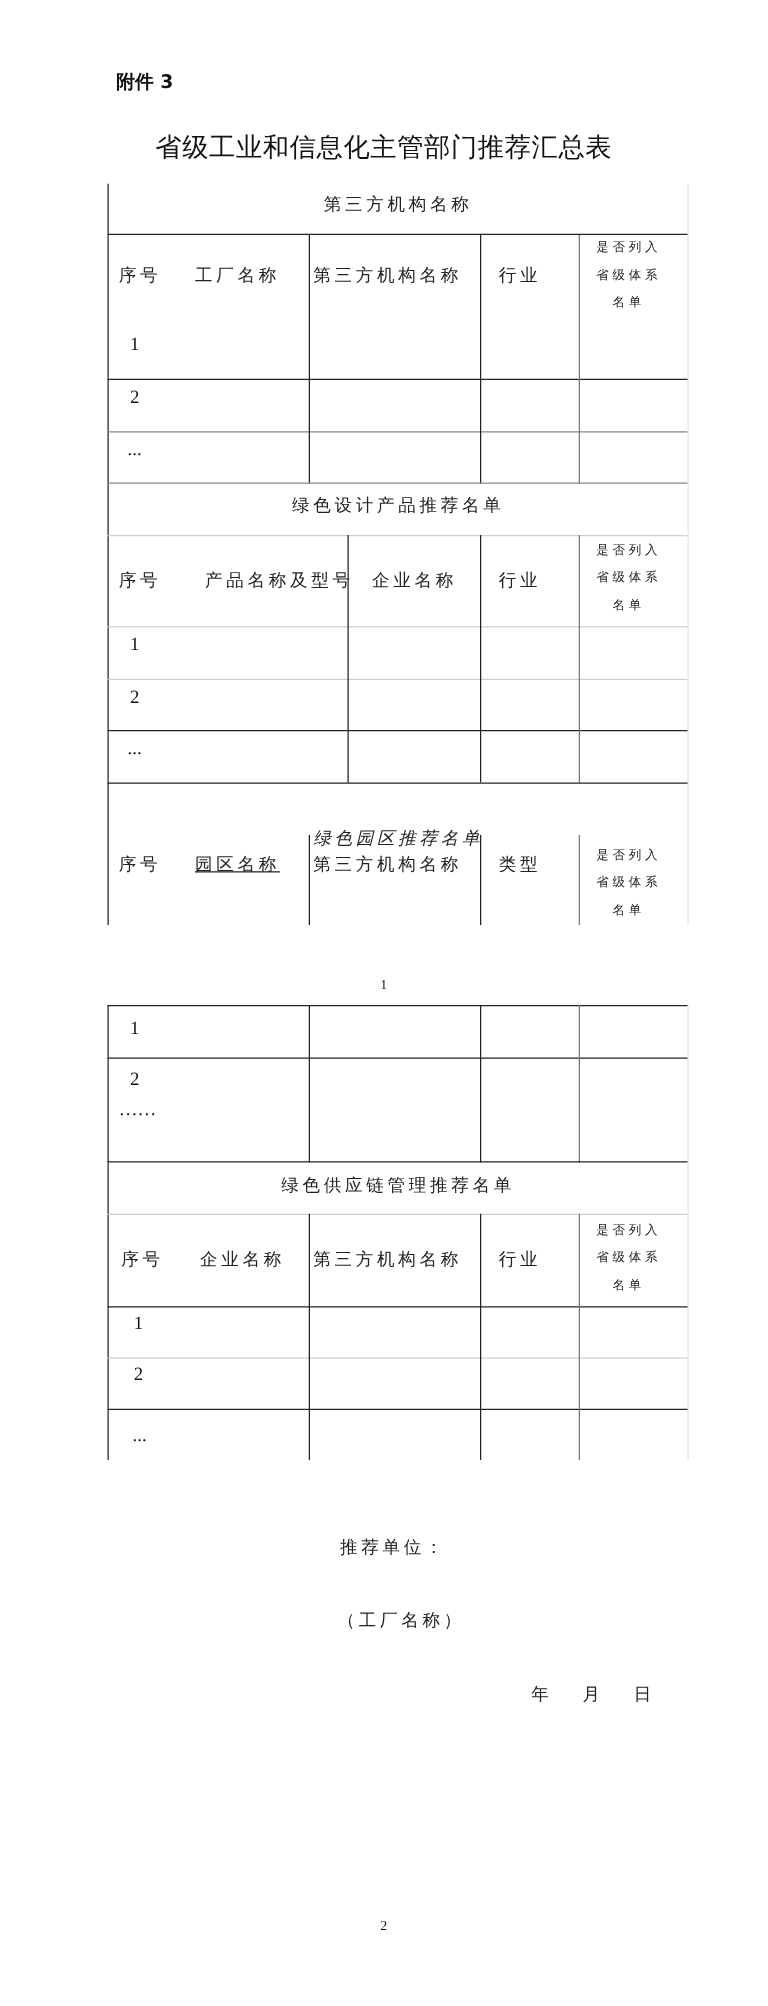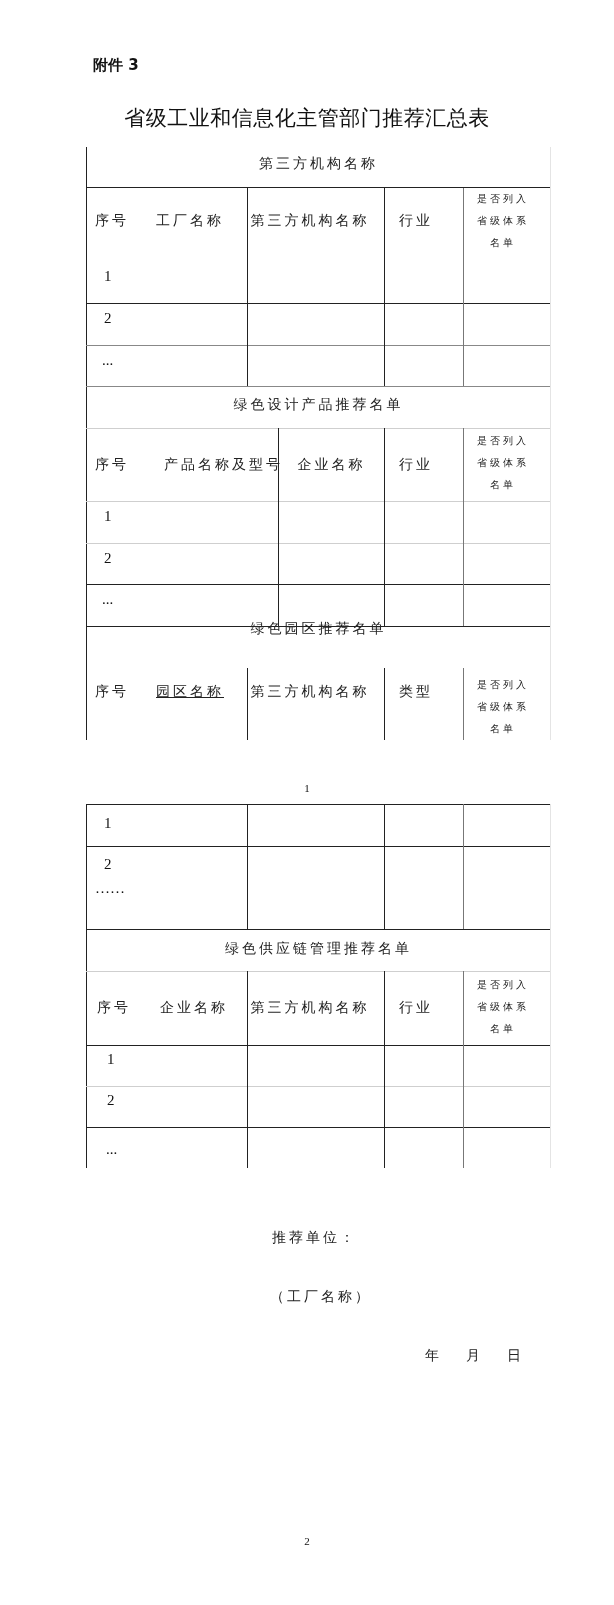--- a/index.html
+++ b/index.html
@@ -78,21 +78,21 @@
     <div class="hline" style="left:86px; width:464px; top:584px;"></div>
     <div class="num" style="left:102px; top:591px;">...</div>
     <div class="vline" style="left:278px; top:428px; height:198px;"></div>
     <div class="vline" style="left:384px; top:428px; height:198px;"></div>
     <div class="vline gray" style="left:463px; top:428px; height:198px;"></div>
   </div>
 
   <div class="hline" style="left:86px; width:464px; top:626px;"></div>
 
   <div>
-    <div class="cell center" style="left:87px; width:463px; top:620px;">绿色园区推荐名单</div>
+    <div class="cell center" style="left:87px; width:463px; top:662px;font-style:italic;">绿色园区推荐名单</div>
     <div class="cell" style="left:95px; top:683px;">序号</div>
     <div class="cell" style="left:156px; top:683px;text-decoration:underline;">园区名称</div>
     <div class="cell center" style="left:242px; width:136px; top:683px;">第三方机构名称</div>
     <div class="cell center" style="left:378px; width:76px; top:683px;">类型</div>
     <div class="ml" style="left:456px; width:94px; top:674px;">
       <div>是否列入</div>
       <div>省级体系</div>
       <div>名单</div>
     </div>
     <div class="vline" style="left:247px; top:668px; height:72px;"></div>

